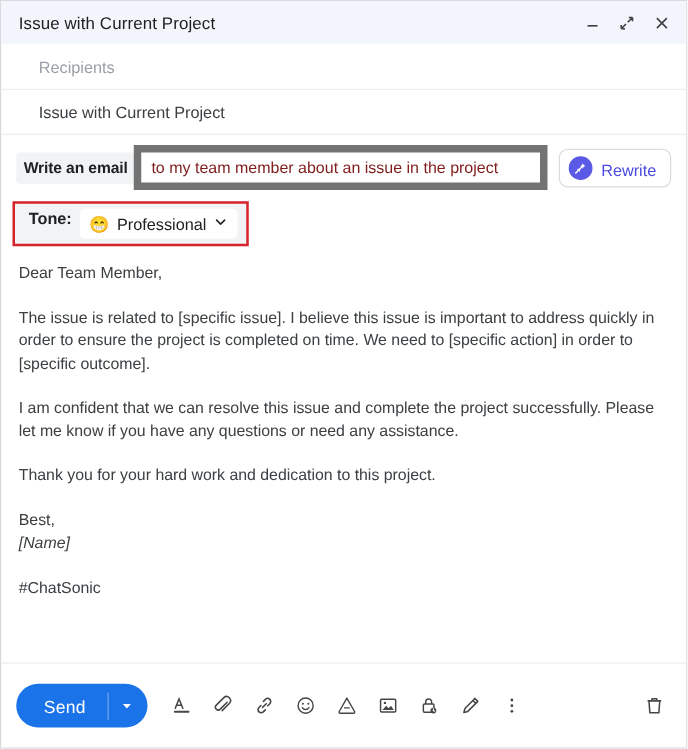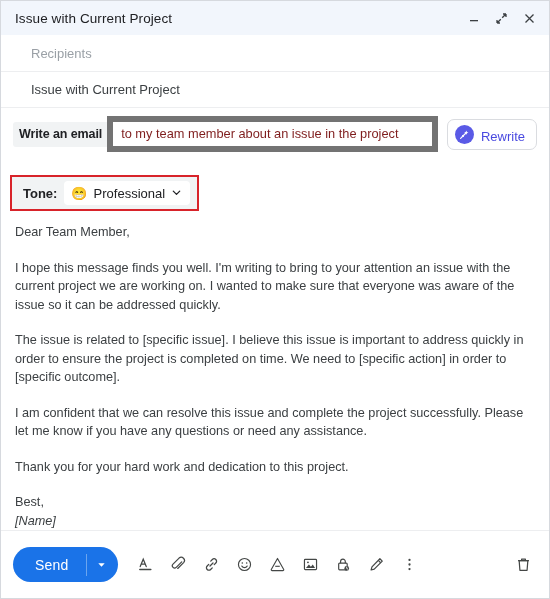--- a/index.html
+++ b/index.html
@@ -112,24 +112,23 @@
     flex: 0 0 auto;
   }
   .rewrite-label {
     font-size: 13px;
     color: #4a4ae0;
     font-weight: 400;
   }
 
   
   .tone-wrap {
-    margin: 17px 0 0 9px;
+    margin: 3px 0 0 9px;
     border: 2px solid #d8232a;
     display: inline-flex;
-    align-items: center;
     padding: 4px 7px;
     background: #f1f3f4;
     align-self: flex-start;
     flex: 0 0 auto;
   }
   .tone-label {
     font-size: 13px;
     font-weight: 700;
     color: #202124;
     padding: 0 7px 0 4px;
@@ -267,21 +266,20 @@
       <span class="chev">
         <svg width="11" height="11" viewBox="0 0 12 12" fill="none" stroke="#202124" stroke-width="1.4" stroke-linecap="round" stroke-linejoin="round">
           <path d="M2.5 4.5 L6 8 L9.5 4.5"></path>
         </svg>
       </span>
     </span>
   </div>
 
   <div class="mail-body">
     <p>Dear Team Member,</p>
-    <p>I hope this message finds you well. I'm writing to bring to your attention an issue with the current project we are working on. I wanted to make sure that everyone was aware of the issue so it can be addressed quickly.</p>
     <p>The issue is related to [specific issue]. I believe this issue is important to address quickly in order to ensure the project is completed on time. We need to [specific action] in order to [specific outcome].</p>
     <p>I am confident that we can resolve this issue and complete the project successfully. Please let me know if you have any questions or need any assistance.</p>
     <p>Thank you for your hard work and dedication to this project.</p>
     <p class="tight">Best,</p>
     <p class="sig">[Name]</p>
     <p class="tight">#ChatSonic</p>
   </div>
 
   <div class="footer">
     <div class="send-group">

